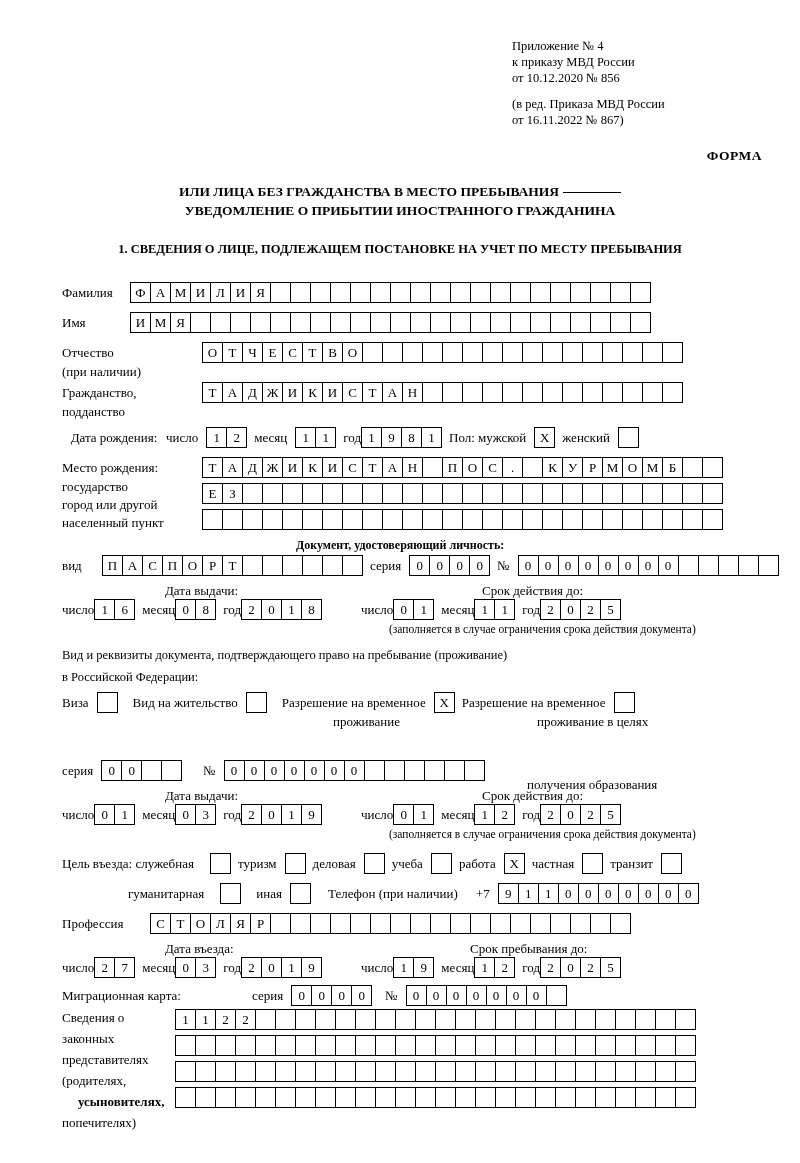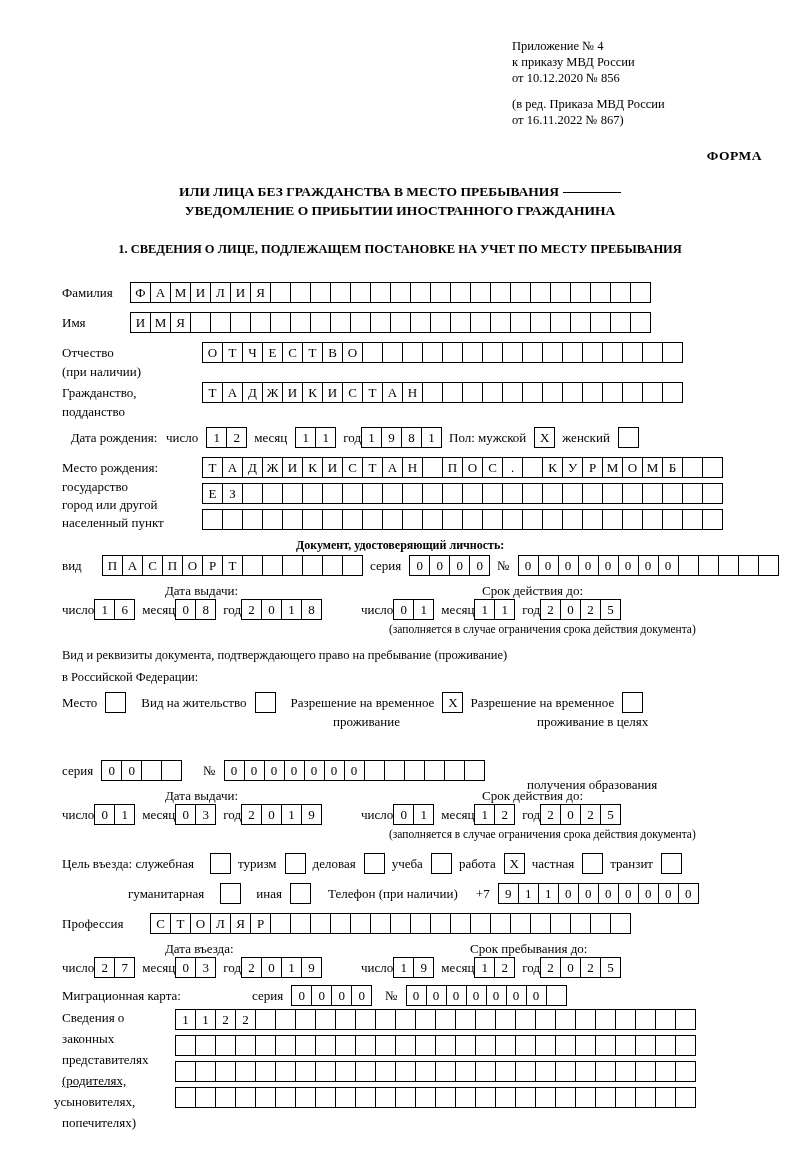--- a/index.html
+++ b/index.html
@@ -482,21 +482,21 @@
         <div class="cell">5</div>
       </div>
   </div>
 
   <div class="lbl note" style="position:absolute; top:622px; left:389px;">(заполняется в случае ограничения срока действия документа)</div>
 
   <div class="lbl" style="position:absolute; top:648px; left:62px; font-size:12.5px;">Вид и реквизиты документа, подтверждающего право на пребывание (проживание)</div>
   <div class="lbl" style="position:absolute; top:670px; left:62px; font-size:12.5px;">в Российской Федерации:</div>
 
   <div class="row" style="top:692px; left:62px;">
-    <div class="lbl">Место</div>
+    <div class="lbl">Виза</div>
     <span class="gap"></span>
     <div class="cells">
         <div class="cell">&nbsp;</div>
       </div>
     <span style="display:inline-block;width:16px;"></span>
     <div class="lbl">Вид на жительство</div>
     <span class="gap"></span>
     <div class="cells">
         <div class="cell">&nbsp;</div>
       </div>
@@ -764,22 +764,22 @@
         <div class="cell">0</div>
         <div class="cell">0</div>
         <div class="cell">0</div>
         <div class="cell">&nbsp;</div>
       </div>
   </div>
 
   <div class="lbl" style="position:absolute; top:1010px; left:62px;text-align:center;">Сведения о</div>
   <div class="lbl" style="position:absolute; top:1031px; left:62px;">законных</div>
   <div class="lbl" style="position:absolute; top:1052px; left:62px;">представителях</div>
-  <div class="lbl" style="position:absolute; top:1073px; left:62px;text-decoration:underline;">(родителях,</div>
-  <div class="lbl" style="position:absolute; top:1094px; left:54px;">усыновителях,</div>
+  <div class="lbl" style="position:absolute; top:1073px; left:62px;">(родителях,</div>
+  <div class="lbl" style="position:absolute; top:1094px; left:78px;font-weight:bold;">усыновителях,</div>
   <div class="lbl" style="position:absolute; top:1115px; left:62px;">попечителях)</div>
 
   <div class="row" style="top:1009px; left:175px;">
     <div class="cells">
         <div class="cell">1</div>
         <div class="cell">1</div>
         <div class="cell">2</div>
         <div class="cell">2</div>
         <div class="cell">&nbsp;</div>
         <div class="cell">&nbsp;</div>

